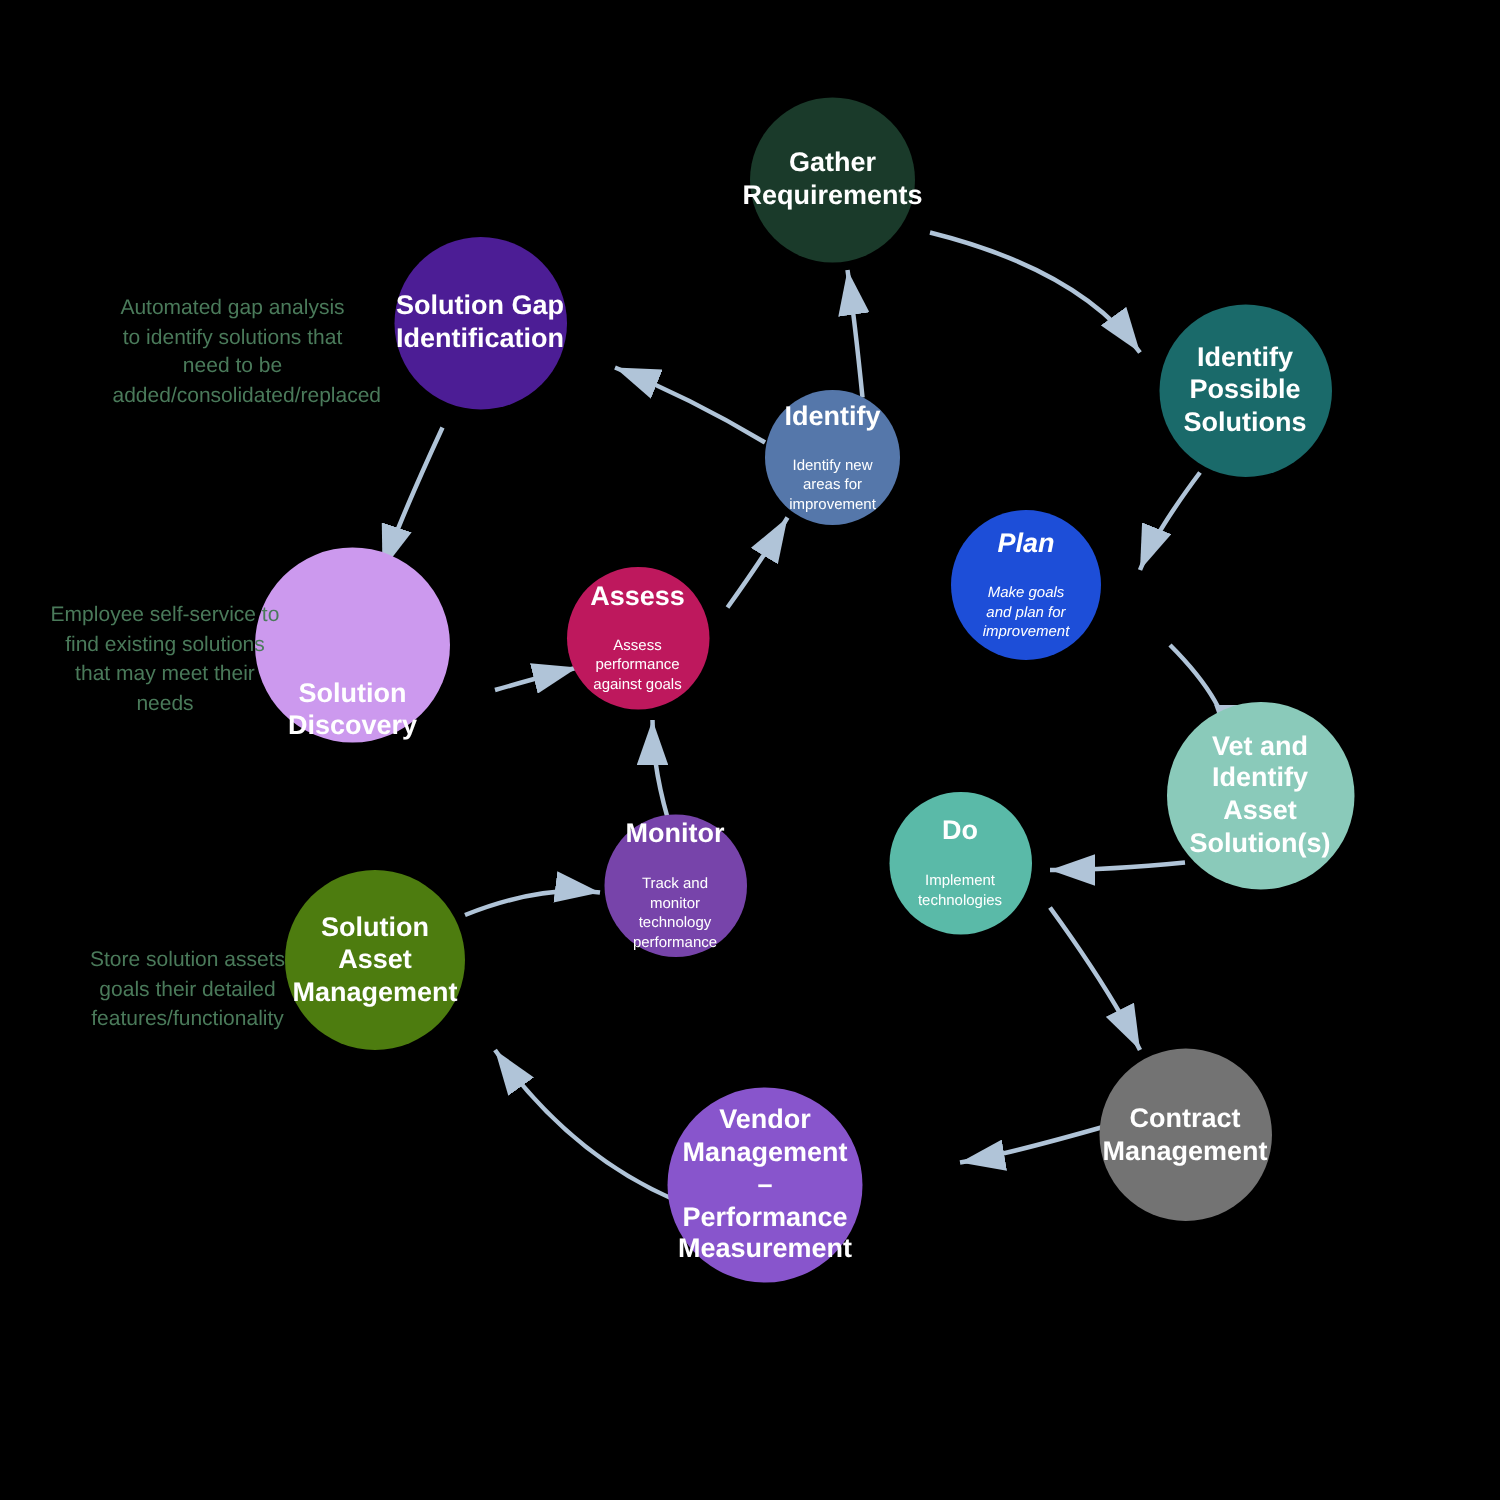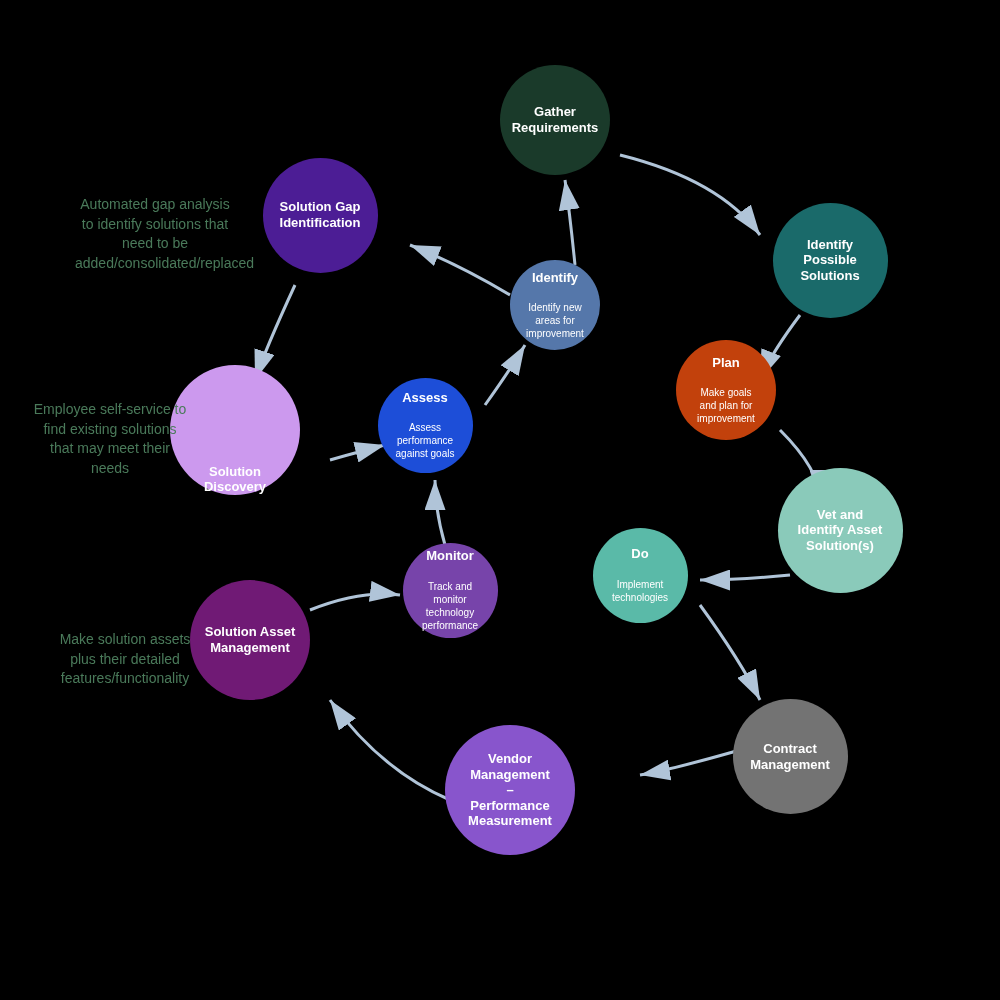--- a/index.html
+++ b/index.html
@@ -22,21 +22,21 @@
       border-radius: 50%;
       display: flex;
       flex-direction: column;
       align-items: center;
       justify-content: center;
       text-align: center;
       color: white;
       font-weight: bold;
     }
     .node-label {
-      font-size: 13px;
+      font-size: 18px;
       font-weight: bold;
       line-height: 1.2;
       padding: 0 8px;
     }
     .node-sub {
       font-size: 10px;
       font-weight: normal;
       margin-top: 16px;
       padding: 0 8px;
       line-height: 1.3;
@@ -109,21 +109,21 @@
   <div id="nodes-container">
       <div class="node" style="width: 110px; height: 110px; left: 500px; top: 65px; background-color: rgb(26, 58, 42);">
         <div class="node-label" style="white-space: pre-line;">Gather
 Requirements</div>
       </div>
       <div class="node" style="width: 115px; height: 115px; left: 772.5px; top: 202.5px; background-color: rgb(26, 106, 106);">
         <div class="node-label" style="white-space: pre-line;">Identify
 Possible
 Solutions</div>
       </div>
-      <div class="node" style="width: 100px; height: 100px; left: 676px; top: 340px; background-color: #c2410c;">
+      <div class="node" style="width: 100px; height: 100px; left: 634px; top: 340px; background-color: #1d4ed8; font-style: italic;">
         <div class="node-label" style="white-space: pre-line;">Plan</div>
         <div class="node-sub" style="white-space: pre-line;">Make goals
 and plan for
 improvement</div>
       </div>
       <div class="node" style="width: 125px; height: 125px; left: 777.5px; top: 467.5px; background-color: rgb(138, 202, 186);">
         <div class="node-label" style="white-space: pre-line;">Vet and
 Identify Asset
 Solution(s)</div>
       </div>
@@ -136,32 +136,32 @@
         <div class="node-label" style="white-space: pre-line;">Contract
 Management</div>
       </div>
       <div class="node" style="width: 130px; height: 130px; left: 445px; top: 725px; background-color: rgb(136, 85, 204);">
         <div class="node-label" style="white-space: pre-line;">Vendor
 Management
 –
 Performance
 Measurement</div>
       </div>
-      <div class="node" style="width: 120px; height: 120px; left: 190px; top: 580px; background-color: #701a75;">
+      <div class="node" style="width: 120px; height: 120px; left: 190px; top: 580px; background-color: #4d7c0f;">
         <div class="node-label" style="white-space: pre-line;">Solution Asset
 Management</div>
       </div>
       <div class="node" style="width: 95px; height: 95px; left: 402.5px; top: 542.5px; background-color: rgb(119, 68, 170);">
         <div class="node-label" style="white-space: pre-line;">Monitor</div>
         <div class="node-sub" style="white-space: pre-line;">Track and
 monitor
 technology
 performance</div>
       </div>
-      <div class="node" style="width: 95px; height: 95px; left: 377.5px; top: 377.5px; background-color: #1d4ed8;">
+      <div class="node" style="width: 95px; height: 95px; left: 377.5px; top: 377.5px; background-color: #be185d;">
         <div class="node-label" style="white-space: pre-line;">Assess</div>
         <div class="node-sub" style="white-space: pre-line;">Assess
 performance
 against goals</div>
       </div>
       <div class="node" style="width: 90px; height: 90px; left: 510px; top: 260px; background-color: rgb(85, 119, 170);">
         <div class="node-label" style="white-space: pre-line;">Identify</div>
         <div class="node-sub" style="white-space: pre-line;">Identify new
 areas for
 improvement</div>
@@ -172,15 +172,15 @@
       </div>
       <div class="node" style="width: 130px; height: 130px; left: 170px; top: 365px; background-color: rgb(204, 153, 238); justify-content: flex-end;">
         <div class="node-label" style="white-space: pre-line;">Solution
 Discovery</div>
       </div>
     </div>
 
   <div id="annotations-container">
       <div class="annotation" style="left: 75px; top: 195px;">Automated gap analysis to identify solutions that need to be added/consolidated/replaced</div>
       <div class="annotation" style="left: 30px; top: 400px;">Employee self-service to find existing solutions that may meet their needs</div>
-      <div class="annotation" style="left: 45px; top: 630px;">Make solution assets plus their detailed features/functionality</div>
+      <div class="annotation" style="left: 45px; top: 630px;">Store solution assets goals their detailed features/functionality</div>
     </div>
 </div>
 
 </body></html>

